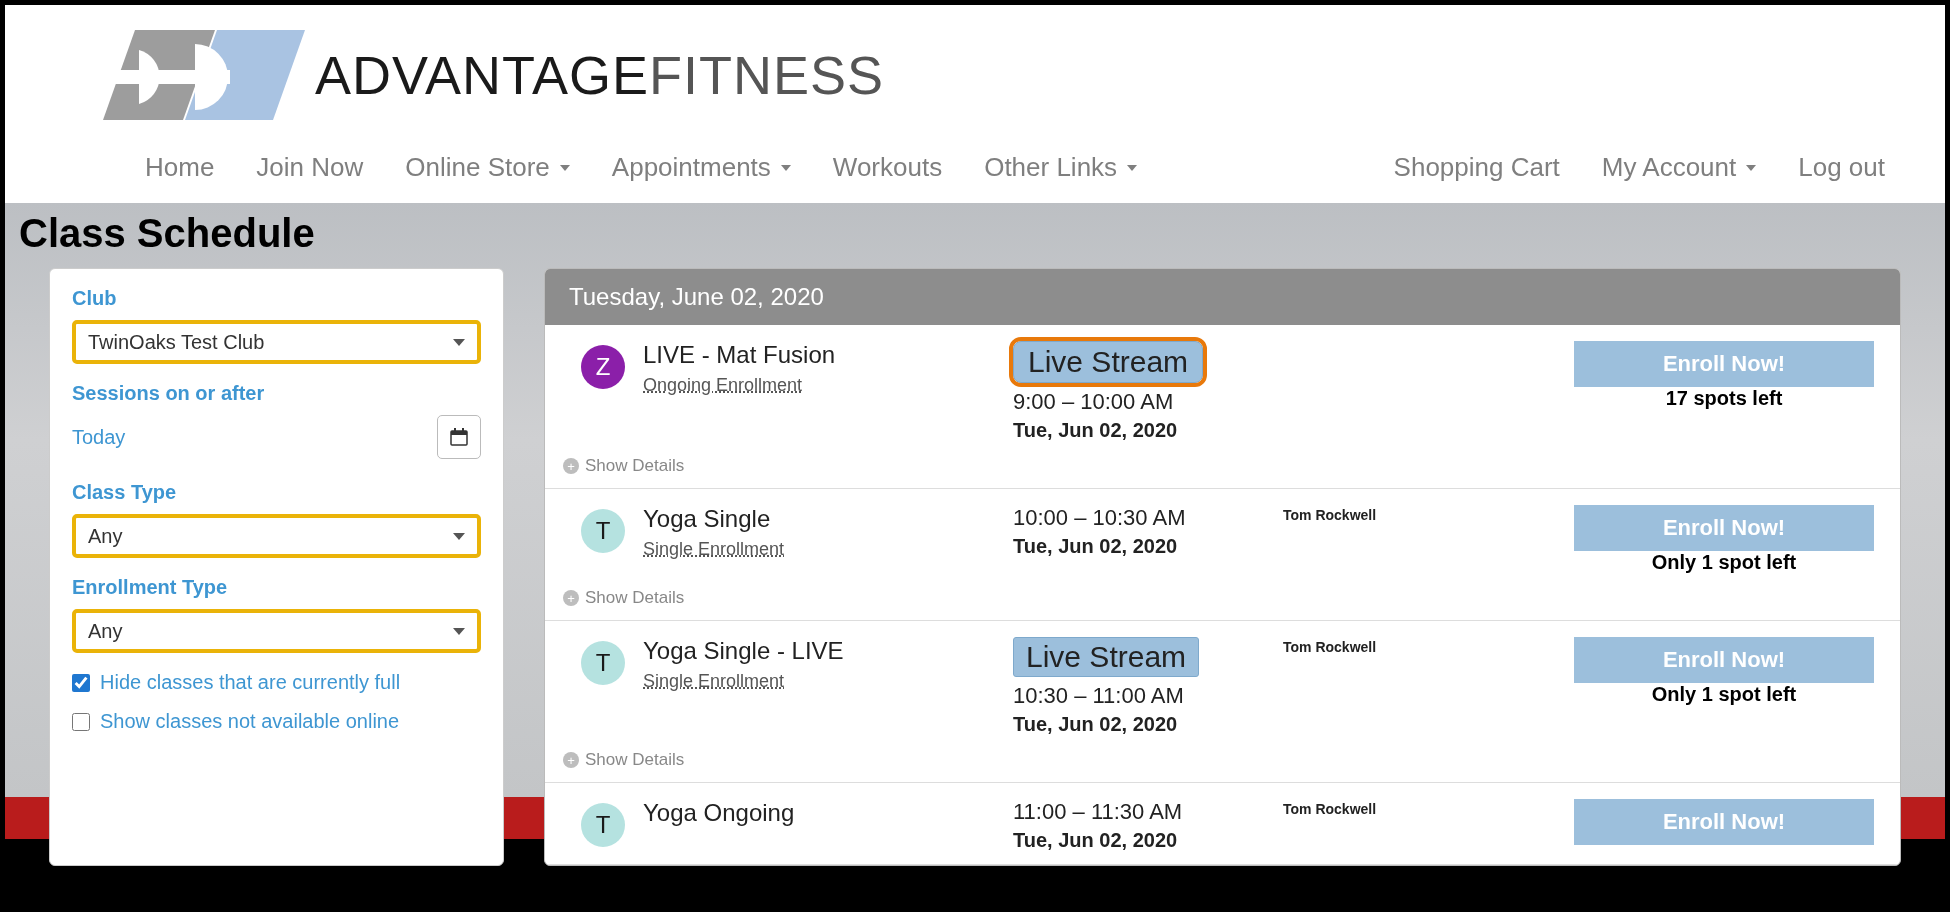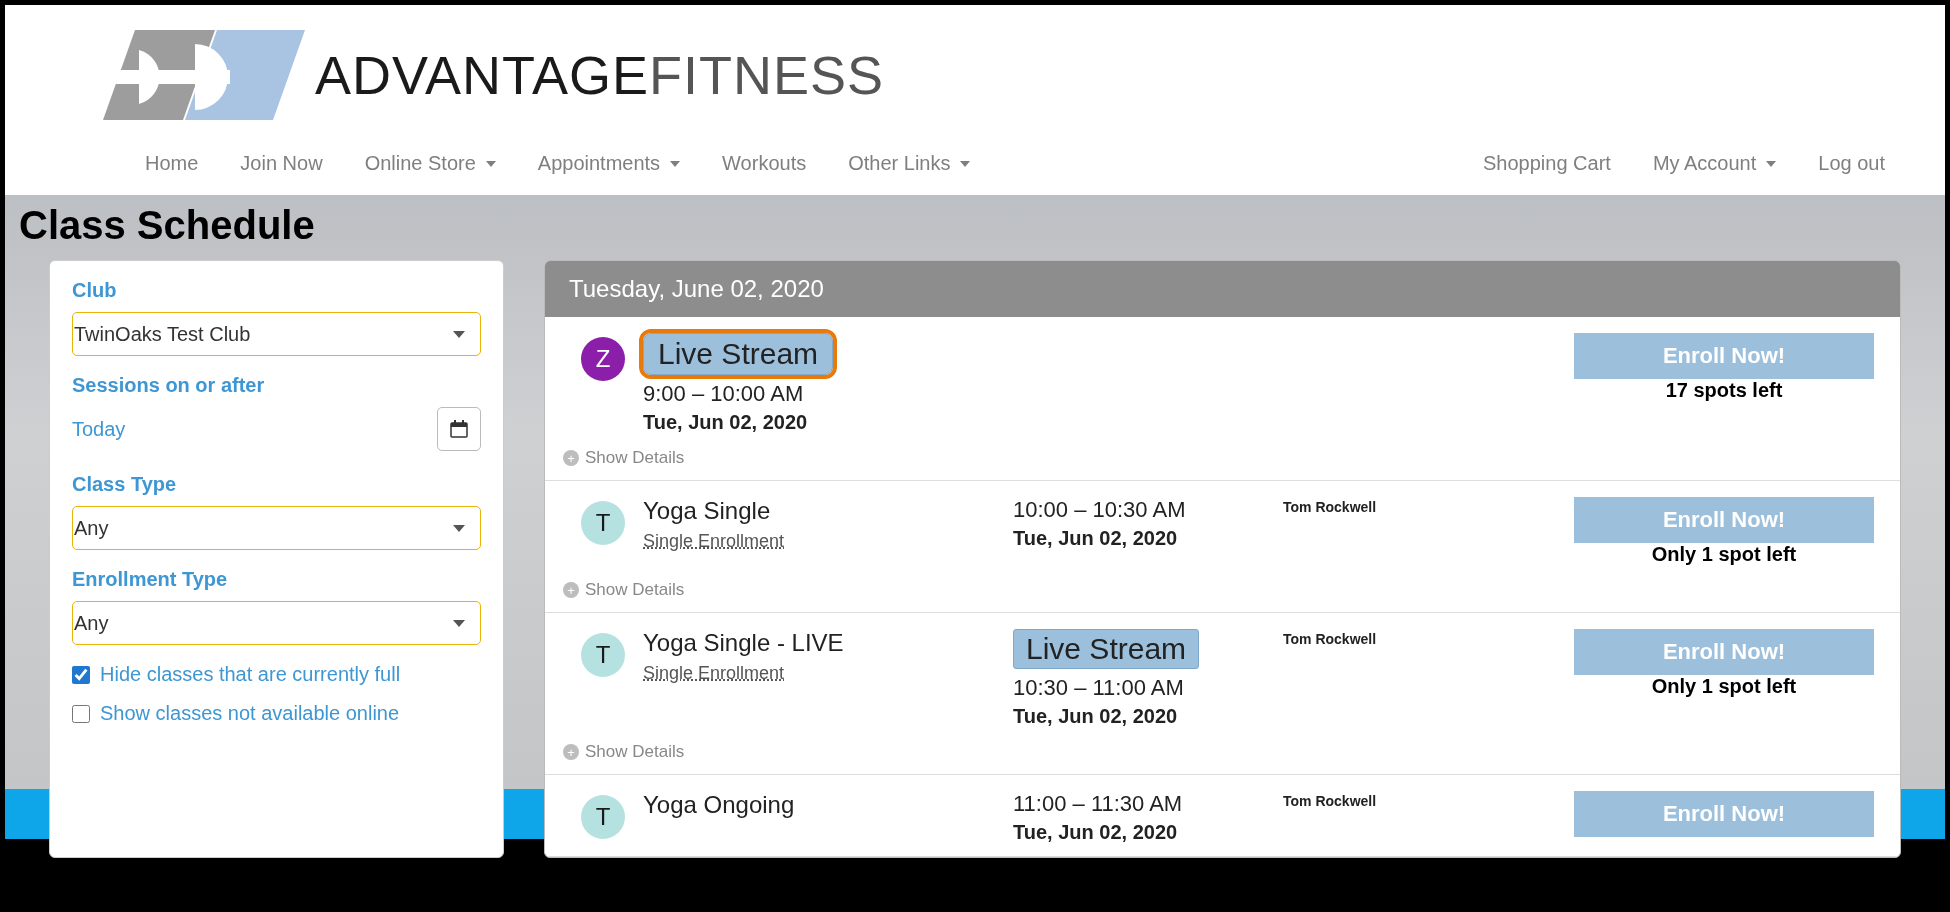--- a/index.html
+++ b/index.html
@@ -1,36 +1,36 @@
 <!DOCTYPE html>
 <html><head>
 <meta charset="utf-8">
 <style>
   *{box-sizing:border-box;margin:0;padding:0}
   body{font-family:Arial,Helvetica,sans-serif;background:#000;width:1950px;height:912px;overflow:hidden}
-  .frame{width:1950px;height:844px;border:5px solid #000;background:#0ea5e9;position:relative}
+  .frame{width:1950px;height:844px;border:5px solid #000;background:#b91c1c;position:relative}
   
   .header{background:#fff;padding:10px 0 0 0}
   .logo-wrap{padding:5px 0 10px 90px}
   .logo{display:flex;align-items:center;gap:0}
   .logo-mark{width:220px;height:110px;position:relative}
   .logo-text{font-size:54px;font-weight:400;letter-spacing:1px;color:#1a1a1a;font-family:Arial,Helvetica,sans-serif;font-stretch:condensed}
   .logo-text-thin{font-weight:300;color:#555}
-  .nav{display:flex;align-items:center;padding:12px 60px 20px 140px;gap:42px;color:#7f7f7f;font-size:20px}
+  .nav{display:flex;align-items:center;padding:12px 60px 20px 140px;gap:42px;color:#7f7f7f;font-size:26px}
   .nav .spacer{flex:1}
   .nav-item{cursor:pointer;display:flex;align-items:center;gap:6px}
   .caret{width:0;height:0;border-left:5px solid transparent;border-right:5px solid transparent;border-top:6px solid #7f7f7f;display:inline-block;margin-left:4px}
   
   .content-bg{background:linear-gradient(180deg,#bcbfc3 0%,#cfd0d2 40%,#c3c5c7 100%);height:calc(100% - 240px);padding:0;position:relative}
   .page-title{font-size:40px;font-weight:700;padding:8px 14px 12px;color:#000}
   .layout{display:flex;gap:40px;padding:0 44px 0 44px}
   
   .sidebar{width:455px;background:#fff;border:1px solid #ccc;border-radius:6px;padding:18px 22px 24px}
   .side-label{color:#3e96d2;font-size:20px;font-weight:bold;margin-bottom:10px}
-  .select{width:100%;height:44px;border:1px solid #eab308;border-radius:5px;padding:0 1px;font-size:20px;color:#333;background:#fff;margin-bottom:18px;appearance:none;-webkit-appearance:none;position:relative}
+  .select{width:100%;height:44px;border:4px solid #eab308;border-radius:5px;padding:0 12px;font-size:20px;color:#333;background:#fff;margin-bottom:18px;appearance:none;-webkit-appearance:none;position:relative}
   .select-wrap{position:relative;margin-bottom:18px}
   .select-wrap::after{content:"";position:absolute;right:16px;top:19px;width:0;height:0;border-left:6px solid transparent;border-right:6px solid transparent;border-top:7px solid #555;pointer-events:none}
   .select-wrap .select{margin-bottom:0}
   .today-row{display:flex;align-items:center;justify-content:space-between;margin-bottom:22px}
   .today-link{color:#3e96d2;font-size:20px;cursor:pointer}
   .cal-btn{width:44px;height:44px;border:1px solid #bbb;border-radius:5px;background:#fff;display:flex;align-items:center;justify-content:center;cursor:pointer}
   .cal-icon{width:18px;height:18px}
   .check-row{display:flex;align-items:center;gap:10px;margin-top:16px}
   .check-row label{color:#3e96d2;font-size:20px;cursor:pointer}
   .check-row input{width:18px;height:18px;accent-color:#1f77d0}
@@ -138,20 +138,24 @@
       </div>
 
       <div class="panel">
         <div class="panel-header">Tuesday, June 02, 2020</div>
         <div id="events">
             <div class="event">
               <div class="event-row">
                 <div class="avatar-col">
                   <div class="avatar purple">Z</div>
                 </div>
+                <div class="name-col">
+                  <div class="ev-title">LIVE - Mat Fusion</div>
+                  <div class="ev-enroll">Ongoing Enrollment</div>
+                </div>
                 <div class="time-col"><span class="live-badge highlight">Live Stream</span><div class="time-line">9:00 – 10:00 AM</div><div class="date-line">Tue, Jun 02, 2020</div></div>
                 <div class="inst-col"></div>
                 <div class="action-col">
                   <button class="enroll-btn">Enroll Now!</button>
                   <div class="spots">17 spots left</div>
                 </div>
               </div>
               <div class="show-details">
                 <span class="plus-circle">+</span>
                 <span>Show Details</span>

